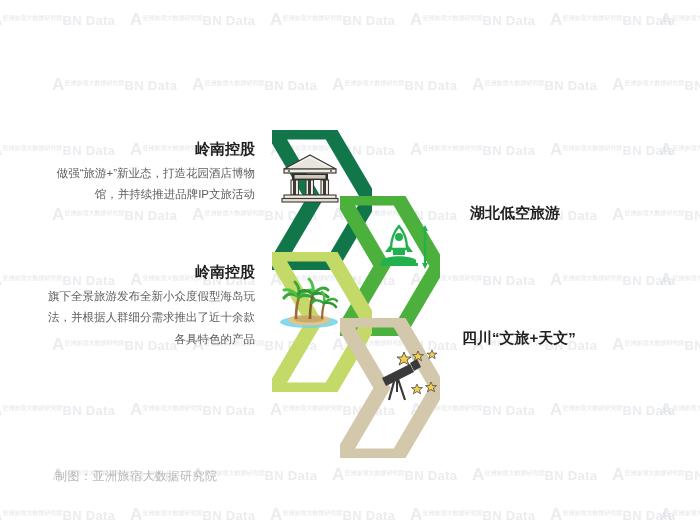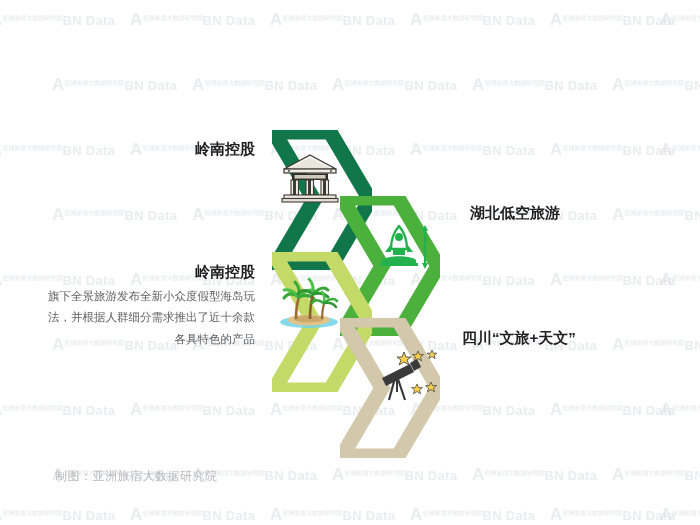--- a/index.html
+++ b/index.html
@@ -206,20 +206,21 @@
       <polygon points="26,4 28,9 33,9 29,12 31,17 26,14 21,17 23,12 19,9 24,9" fill="#f6cf4e" stroke="#3a3a3a" stroke-width="0.8"></polygon>
       <polygon points="40,3 41.6,6.6 45.5,6.6 42.4,9 43.6,12.8 40,10.5 36.4,12.8 37.6,9 34.5,6.6 38.4,6.6" fill="#f6cf4e" stroke="#3a3a3a" stroke-width="0.7"></polygon>
       <polygon points="54,2 55.4,5.2 58.9,5.2 56.1,7.3 57.2,10.6 54,8.6 50.8,10.6 51.9,7.3 49.1,5.2 52.6,5.2" fill="#f6cf4e" stroke="#3a3a3a" stroke-width="0.7"></polygon>
       <polygon points="39,36 40.6,39.6 44.5,39.6 41.4,42 42.6,45.8 39,43.5 35.4,45.8 36.6,42 33.5,39.6 37.4,39.6" fill="#f6cf4e" stroke="#3a3a3a" stroke-width="0.7"></polygon>
       <polygon points="53,34 54.6,37.6 58.5,37.6 55.4,40 56.6,43.8 53,41.5 49.4,43.8 50.6,40 47.5,37.6 51.4,37.6" fill="#f6cf4e" stroke="#3a3a3a" stroke-width="0.7"></polygon>
     </svg>
   </div>
 
   <div class="block right-al" style="left:55px;top:138px;width:200px;">
     <div class="bl-head">岭南控股</div>
+    <div class="bl-body">做强“旅游+”新业态，打造花园酒店博物馆，并持续推进品牌IP文旅活动</div>
   </div>
 
   <div class="block right-al" style="left:45px;top:261px;width:210px;">
     <div class="bl-head">岭南控股</div>
     <div class="bl-body">旗下全景旅游发布全新小众度假型海岛玩法，并根据人群细分需求推出了近十余款各具特色的产品</div>
   </div>
 
   <div class="block left-al" style="left:470px;top:202px;width:205px;">
     <div class="bl-head">湖北低空旅游</div>
   </div>

